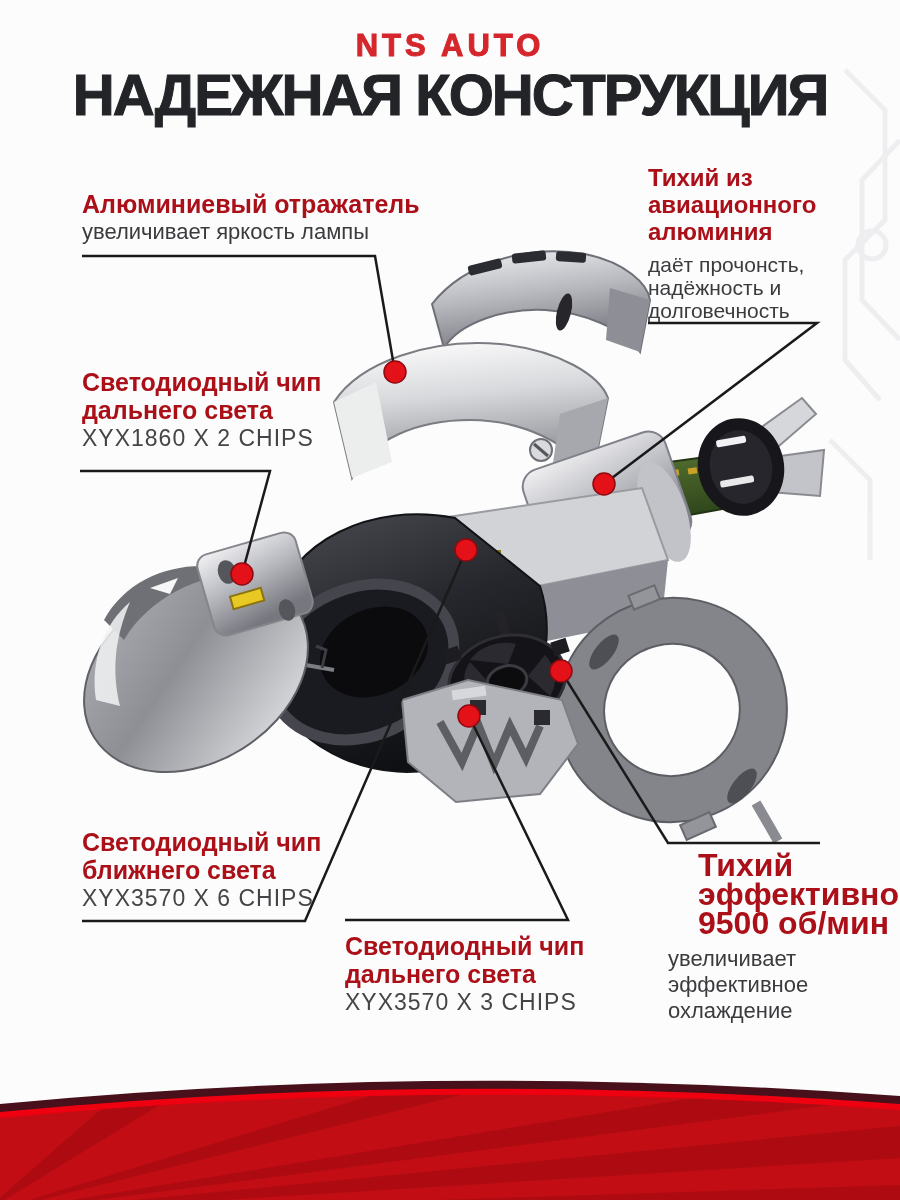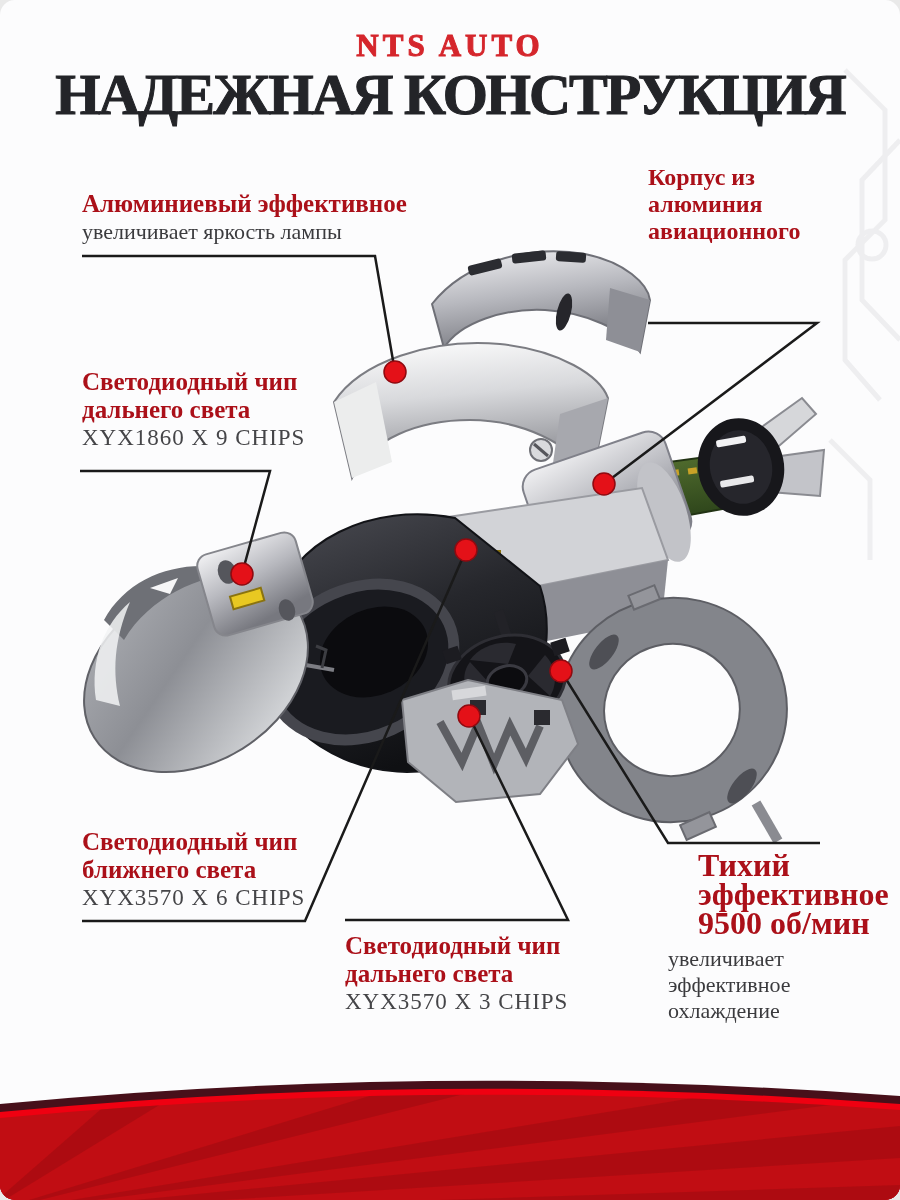--- a/index.html
+++ b/index.html
@@ -1,20 +1,19 @@
 <!DOCTYPE html>
 <html><head>
 <meta charset="utf-8">
 <style>
   html,body{margin:0;padding:0;background:#e9e9e9;}
   .page{
     position:relative;width:900px;height:1200px;margin:0 auto;
     background:#fcfcfd;overflow:hidden;
-    font-family:Liberation Serif, serif;
-    border-radius:15px;
+    font-family:Liberation Sans, sans-serif;
   }
   .logo{
     position:absolute;left:0;top:28px;width:900px;text-align:center;
     font-size:31px;font-weight:bold;letter-spacing:4px;color:#d5262c;
     -webkit-text-stroke:1px #d5262c;
   }
   .main-title{
     position:absolute;left:0;top:62px;width:900px;text-align:center;
     font-size:57px;font-weight:bold;letter-spacing:-2px;color:#232428;
     transform:scaleX(1.02);transform-origin:center;
@@ -226,42 +225,47 @@
         <polygon points="-20,1215 900,1126 900,1158"></polygon>
         <polygon points="-20,1215 520,1050 640,1050"></polygon>
         <polygon points="-20,1215 180,1040 262,1042"></polygon>
         <polygon points="-20,1215 900,1185 900,1200"></polygon>
       </g>
     </g>
   </svg>
 
   <div class="callout" style="left:82px;top:190px;">
     <div class="c-title">
-        <div>Алюминиевый эффективное</div>
+        <div>Алюминиевый отражатель</div>
       </div>
     <div class="c-desc">
         <div>увеличивает яркость лампы</div>
       </div>
   </div>
 
   <div class="callout tight" style="left:648px;top:164px;">
     <div class="c-title">
-        <div>Корпус из</div>
+        <div>Тихий из</div>
+        <div>авиационного</div>
         <div>алюминия</div>
-        <div>авиационного</div>
+      </div>
+    <div class="c-desc">
+        <div>даёт прочонсть,</div>
+        <div>надёжность и</div>
+        <div>долговечность</div>
       </div>
   </div>
 
   <div class="callout" style="left:82px;top:368px;">
     <div class="c-title">
         <div>Светодиодный чип</div>
         <div>дальнего света</div>
       </div>
     <div class="c-desc mono-ish">
-        <div>XYX1860 X 9 CHIPS</div>
+        <div>XYX1860 X 2 CHIPS</div>
       </div>
   </div>
 
   <div class="callout" style="left:82px;top:828px;">
     <div class="c-title">
         <div>Светодиодный чип</div>
         <div>ближнего света</div>
       </div>
     <div class="c-desc mono-ish">
         <div>XYX3570 X 6 CHIPS</div>

